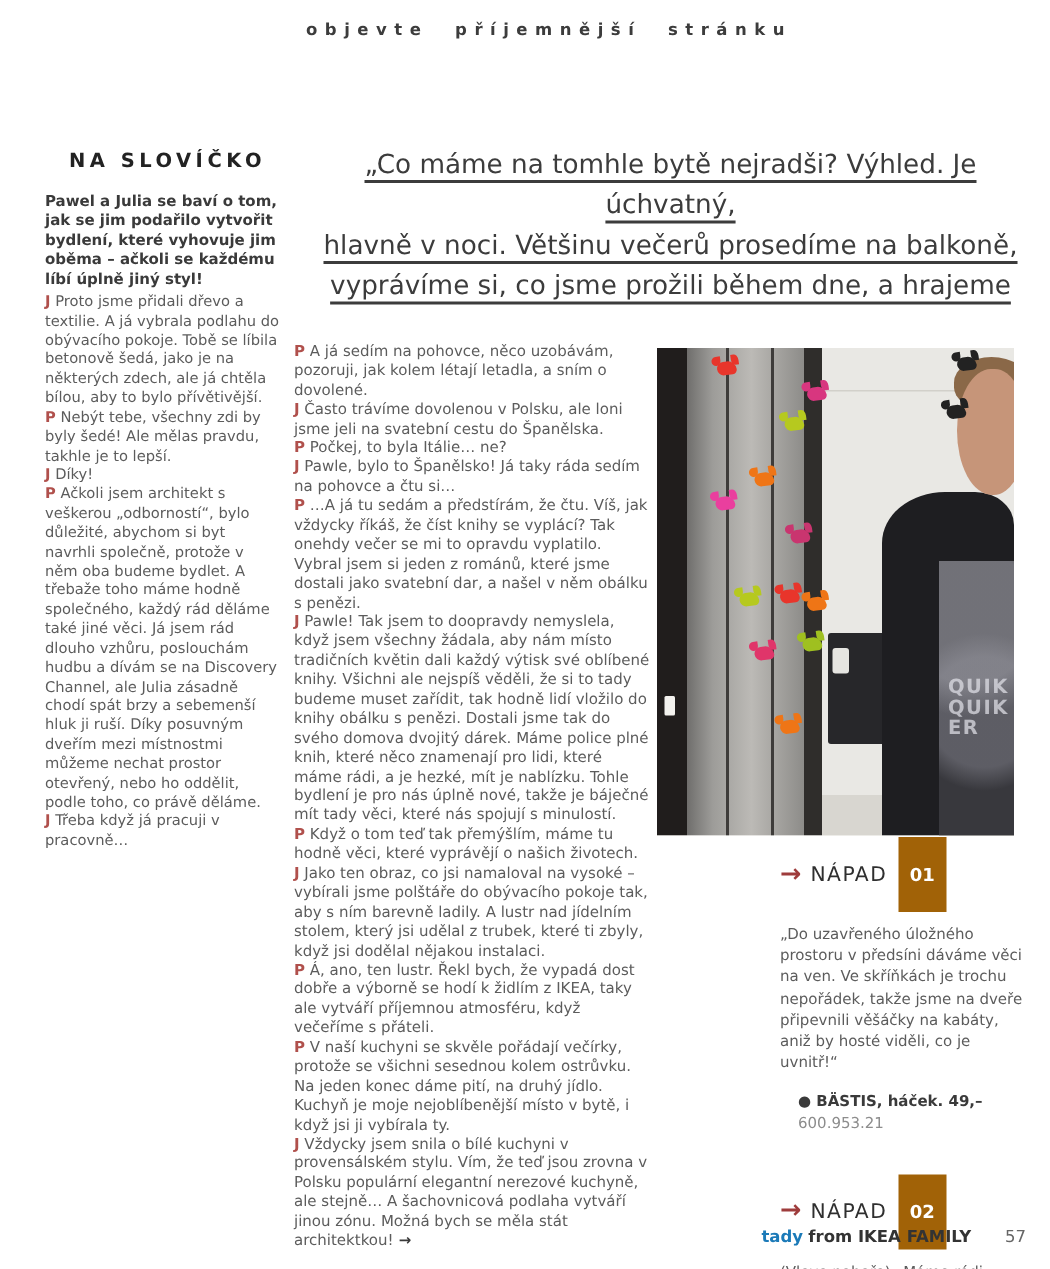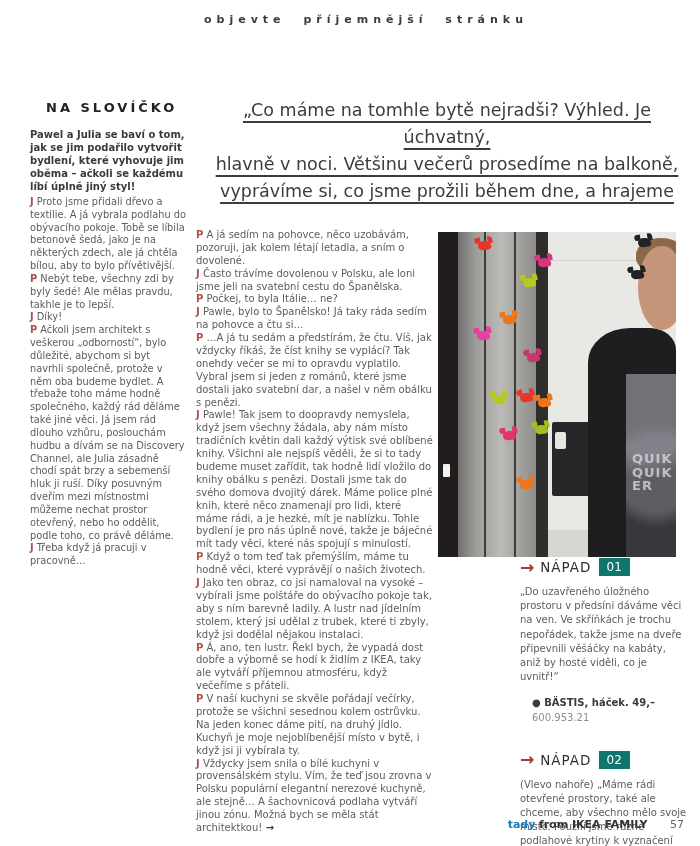--- a/index.html
+++ b/index.html
@@ -79,21 +79,21 @@
   .hook::before{content:"";position:absolute;left:-3px;top:-4px;width:6px;height:6px;
     border-radius:50% 0 50% 50%;background:inherit;}
   .hook::after{content:"";position:absolute;right:-2px;top:-4px;width:5px;height:7px;
     border-radius:0 60% 0 50%;background:inherit;}
   
   .ideas{position:absolute;left:520px;top:558px;width:172px;}
   .idea{margin-bottom:26px;}
   .idea-head{display:flex;align-items:center;margin-bottom:9px;}
   .idea-arrow{color:#9e3c3c;font-size:17px;font-weight:bold;margin-right:6px;line-height:1;}
   .idea-label{font-size:13.5px;color:#2f2f2f;letter-spacing:1px;margin-right:7px;}
-  .idea-num{background:#0f766e;color:#fff;font-weight:normal;font-size:12px;padding:2px 8px;}
+  .idea-num{background:#a16207;color:#fff;font-weight:bold;font-size:12px;padding:18px 8px;}
   .idea-text{margin:0 4px 2px 0;font-size:10px;line-height:1.42;color:#5c5c5c;}
   .product{margin:12px;font-size:10px;line-height:1.42;}
   .product-bold{font-weight:bold;color:#3a3a3a;}
   .product-code{color:#8d8d8d;}
   
   .footer{position:absolute;top:818px;right:16px;font-size:11px;white-space:nowrap;}
   .f-live{color:#1b7ab8;font-weight:bold;}
   .f-rest{color:#333;font-weight:bold;}
   .f-page{color:#666;margin-left:19px;}
 </style>

